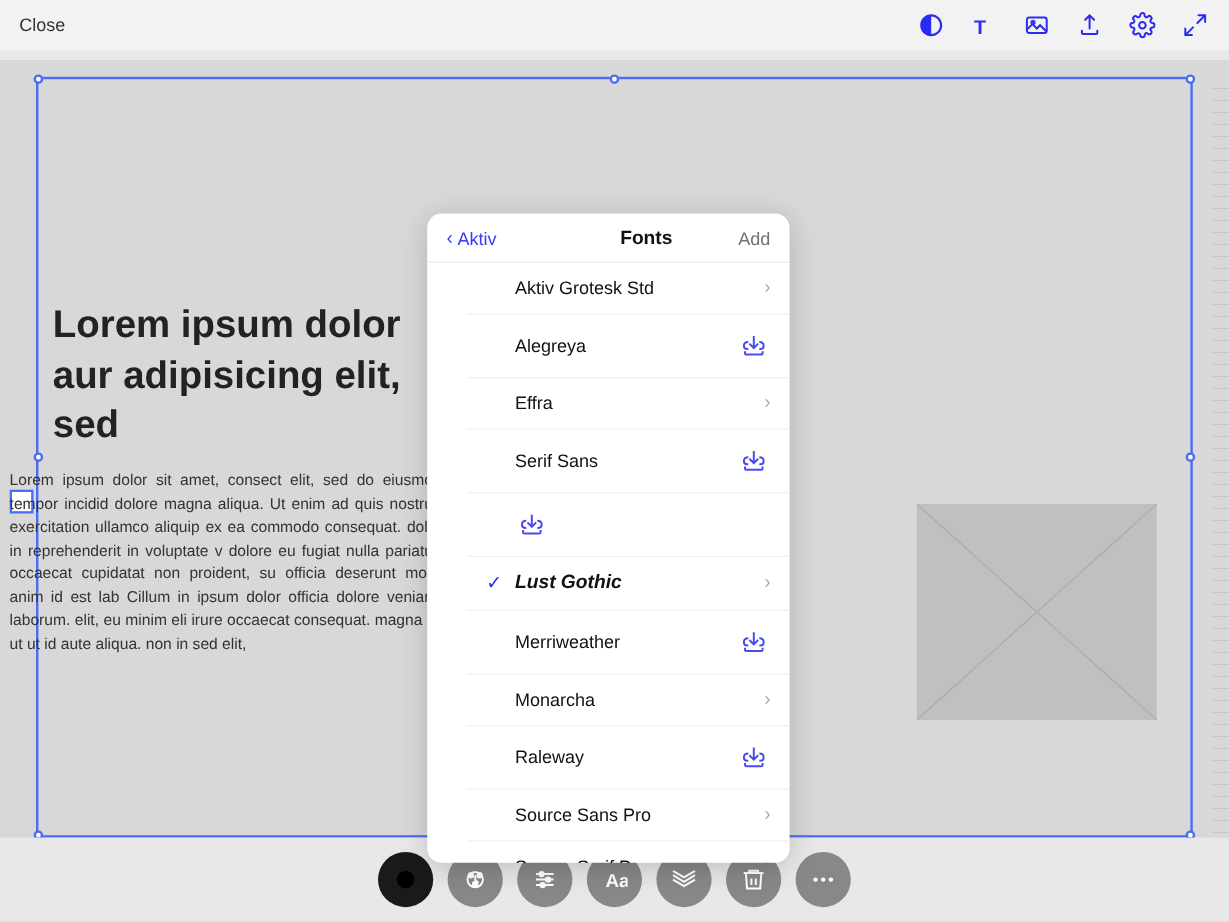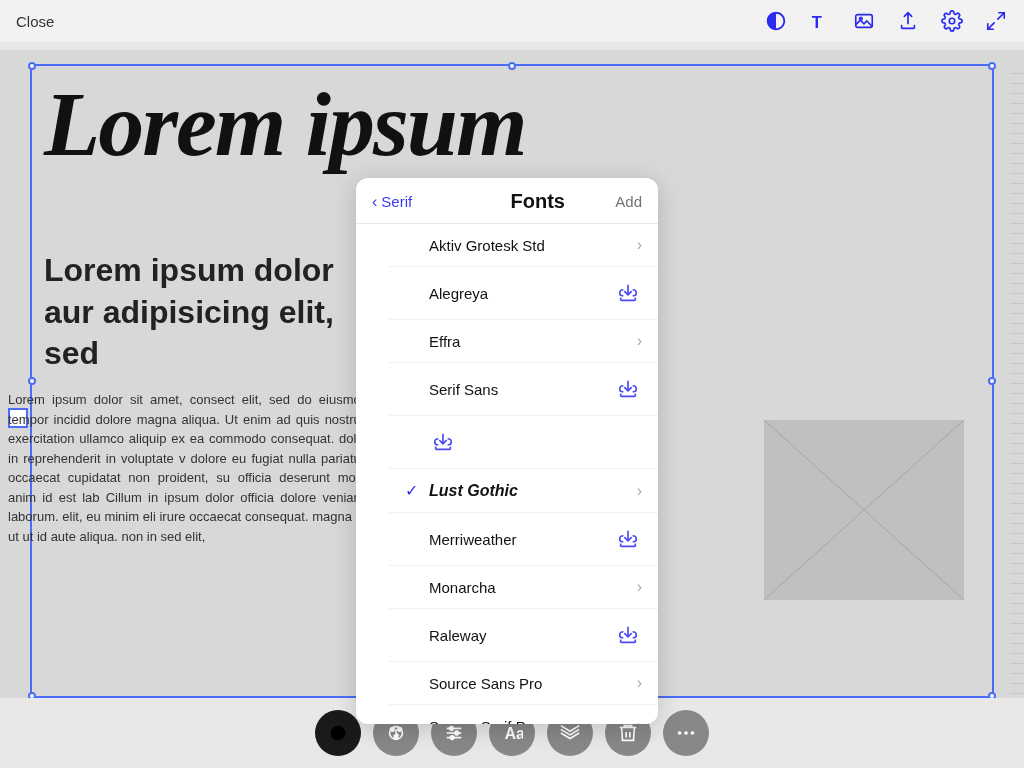--- a/index.html
+++ b/index.html
@@ -208,21 +208,21 @@
       font-size: 15px;
       cursor: pointer;
     }
     .back-chevron {
       font-size: 16px;
       color: #3a3af4;
     }
     .panel-title {
       flex: 1;
       text-align: center;
-      font-size: 20px;
+      font-size: 16px;
       font-weight: 600;
       color: #111;
       padding-left: 48px;
     }
     .add-btn {
       color: #737373;
       font-size: 15px;
       cursor: pointer;
     }
 
@@ -364,42 +364,41 @@
     <div class="handle tr"></div>
     <div class="handle ml"></div>
     <div class="handle mr"></div>
     <div class="handle bl"></div>
     <div class="handle bc"></div>
     <div class="handle br"></div>
   </div>
 
   <div class="ruler"></div>
 
-  <div class="lorem-heading">Lorem ipsum</div>
 
   <div class="lorem-subheading">Lorem ipsum dolor<br>aur adipisicing elit, sed</div>
 
   <div class="checkbox-area"></div>
 
   <div class="lorem-body">Lorem ipsum dolor sit amet, consect elit, sed do eiusmod tempor incidid dolore magna aliqua. Ut enim ad quis nostrud exercitation ullamco aliquip ex ea commodo consequat. dolor in reprehenderit in voluptate v dolore eu fugiat nulla pariatur. occaecat cupidatat non proident, su officia deserunt mollit anim id est lab Cillum in ipsum dolor officia dolore veniam, laborum. elit, eu minim eli irure occaecat consequat. magna E. ut ut id aute aliqua. non in sed elit,</div>
 
   <div class="placeholder-img">
     <svg viewBox="0 0 200 180" xmlns="http://www.w3.org/2000/svg">
       <rect width="200" height="180" fill="#c0c0c0"></rect>
       <line x1="0" y1="0" x2="200" y2="180" stroke="#b0b0b0" stroke-width="1.5"></line>
       <line x1="200" y1="0" x2="0" y2="180" stroke="#b0b0b0" stroke-width="1.5"></line>
     </svg>
   </div>
 </div>
 
 <div class="font-panel">
   <div class="font-panel-header">
     <div class="back-btn">
       <span class="back-chevron">‹</span>
-      <span>Serif</span>
+      <span>Aktiv</span>
     </div>
     <div class="panel-title">Fonts</div>
     <div class="add-btn">Add</div>
   </div>
 
   <div class="font-list">
 
     <div class="font-item">
       <span class="font-item-check"></span>
       <span class="font-item-name">Aktiv Grotesk Std</span>

